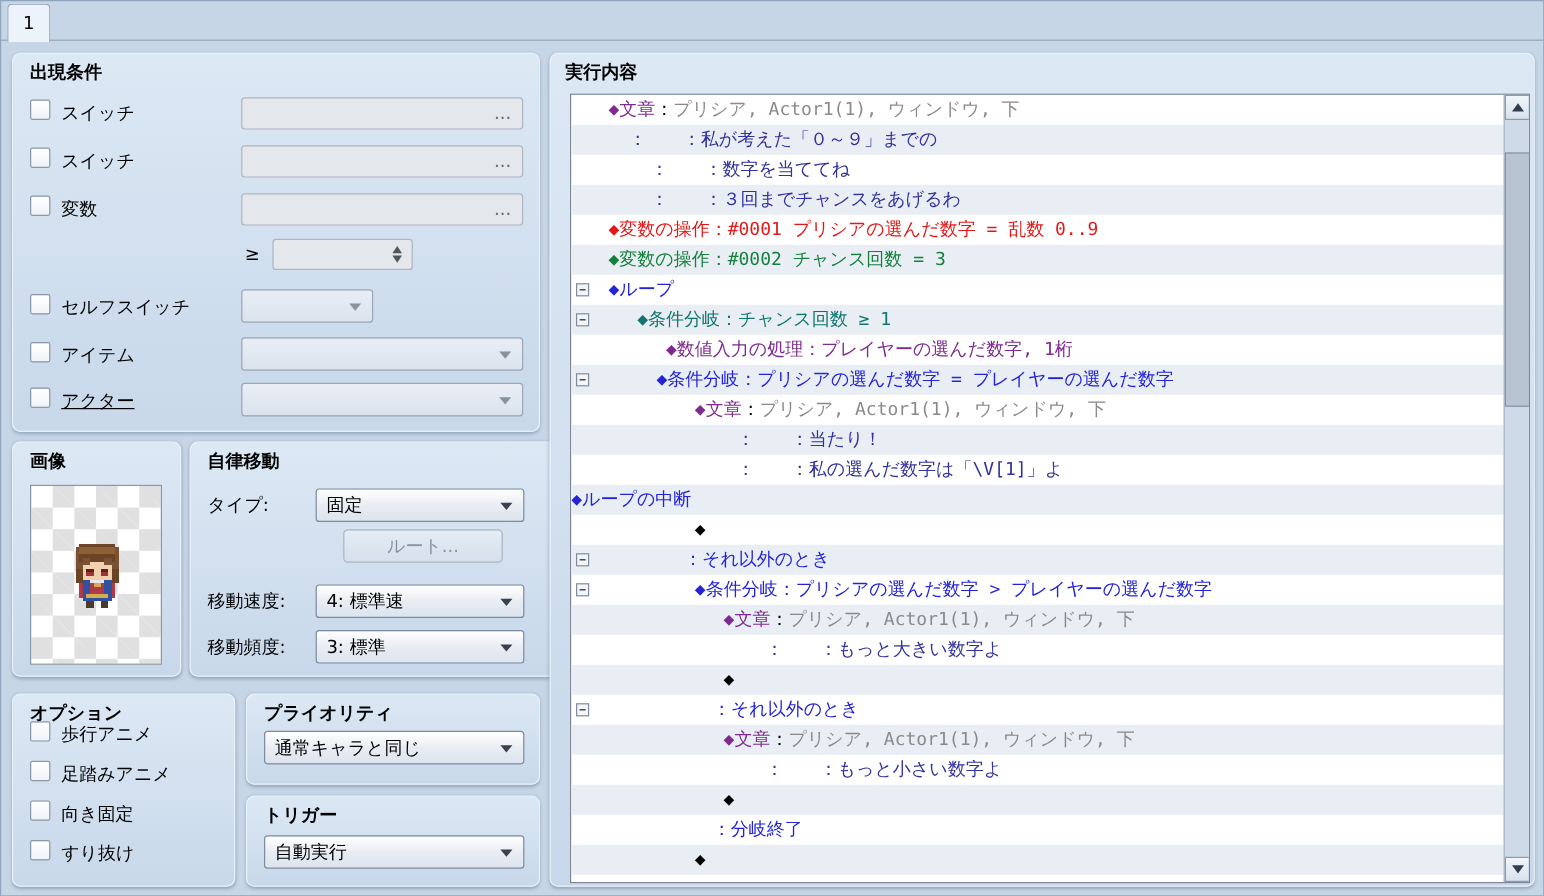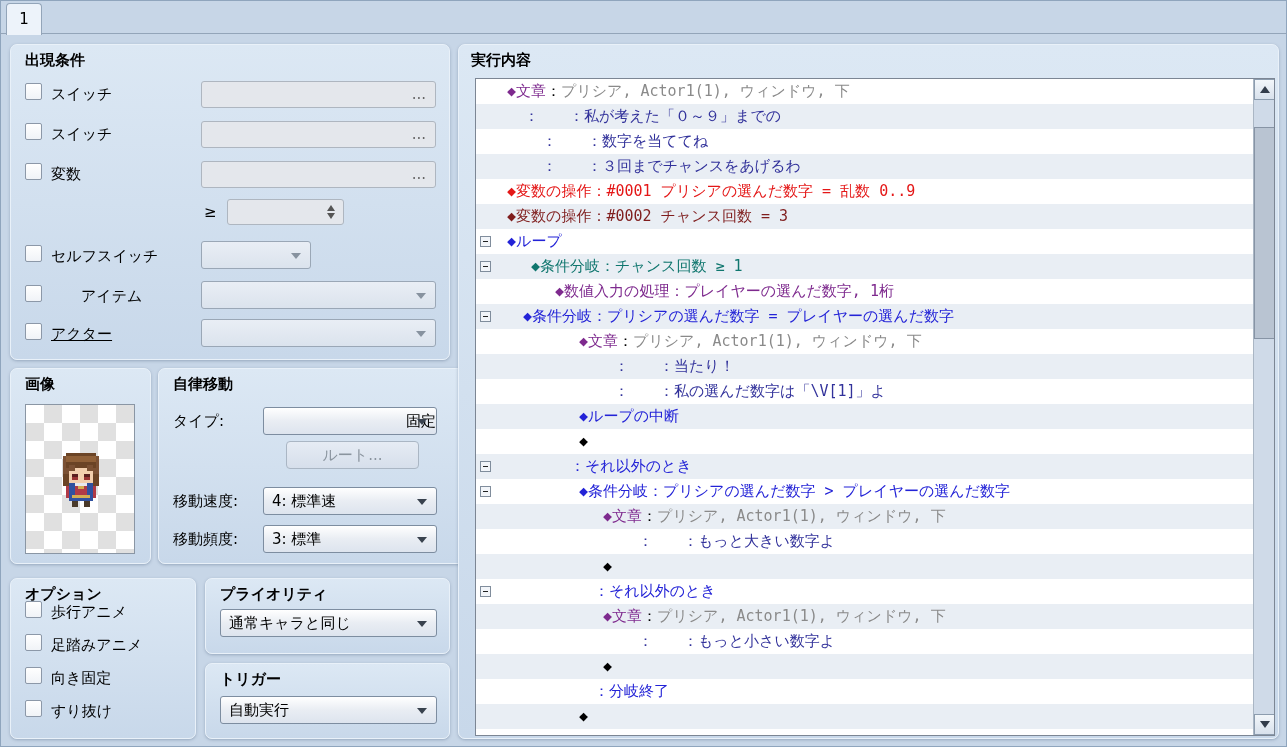--- a/index.html
+++ b/index.html
@@ -113,21 +113,21 @@
       <span class="dn"></span>
       </div>
 
     <div class="cb" style="left:14px; top:200px;"></div>
     <div class="lbl" style="left:40px; top:203px;">セルフスイッチ</div>
     <div class="combo disabled" style="left:190px; top:196px; width:110px;">
       <span class="arr"></span>
       </div>
 
     <div class="cb" style="left:14px; top:240px;"></div>
-    <div class="lbl" style="left:40px; top:243px;margin-left:30px;">アイテム</div>
+    <div class="lbl" style="left:40px; top:243px;">アイテム</div>
     <div class="combo disabled" style="left:190px; top:236px; width:235px;">
       <span class="arr"></span>
       </div>
 
     <div class="cb" style="left:14px; top:278px;"></div>
     <div class="lbl" style="left:40px; top:281px;text-decoration:underline;">アクター</div>
     <div class="combo disabled" style="left:190px; top:274px; width:235px;">
       <span class="arr"></span>
       </div>
   </div>
@@ -158,21 +158,21 @@
         <rect x="12" y="12" width="1" height="4" fill="#b03a47"></rect>
         <rect x="5" y="17" width="2" height="2" fill="#4a3a2a"></rect>
         <rect x="9" y="17" width="2" height="2" fill="#4a3a2a"></rect>
       </svg>
     </div>
   </div>
 
   <div class="panel" style="left:158px; top:368px; width:340px; height:196px;">
     <div class="hdr">自律移動</div>
     <div class="lbl" style="left:14px; top:44px;">タイプ:</div>
-    <div class="combo" style="left:104px; top:38px; width:174px;text-align:right;">
+    <div class="combo" style="left:104px; top:38px; width:174px;">
       <span>固定</span>
       <span class="arr"></span></div>
     <div class="btn-disabled" style="left:127px; top:72px; width:133px;">ルート...</div>
     <div class="lbl" style="left:14px; top:124px;">移動速度:</div>
     <div class="combo" style="left:104px; top:118px; width:174px;">
       <span>4: 標準速</span>
       <span class="arr"></span></div>
     <div class="lbl" style="left:14px; top:162px;">移動頻度:</div>
     <div class="combo" style="left:104px; top:156px; width:174px;">
       <span>3: 標準</span>
@@ -209,29 +209,29 @@
 
   <div class="panel" style="left:458px; top:44px; width:821px; height:695px;">
     <div class="hdr" style="left:12px;">実行内容</div>
     <div class="listbox">
       <div class="rows" id="exec-rows">
           <div class="row"><span style="padding-left: 31px; display: inline-block;"><span style="color: rgb(126, 42, 142);">◆文章</span><span style="color: rgb(0, 0, 0);">：</span><span style="color: rgb(138, 138, 138);">プリシア, Actor1(1), ウィンドウ, 下</span></span></div>
           <div class="row stripe"><span style="padding-left: 48px; display: inline-block;"><span style="color: rgb(50, 50, 155);">：　　：私が考えた「０～９」までの</span></span></div>
           <div class="row"><span style="padding-left: 66px; display: inline-block;"><span style="color: rgb(50, 50, 155);">：　　：数字を当ててね</span></span></div>
           <div class="row stripe"><span style="padding-left: 66px; display: inline-block;"><span style="color: rgb(50, 50, 155);">：　　：３回までチャンスをあげるわ</span></span></div>
           <div class="row"><span style="padding-left: 31px; display: inline-block;"><span style="color: rgb(228, 23, 23);">◆変数の操作：#0001 プリシアの選んだ数字 = 乱数 0..9</span></span></div>
-          <div class="row stripe"><span style="padding-left: 31px; display: inline-block;"><span style="color: #7f1d1d;">◆変数の操作：#0002 チャンス回数 = 3</span></span></div>
+          <div class="row stripe"><span style="padding-left: 31px; display: inline-block;"><span style="color: #15803d;">◆変数の操作：#0002 チャンス回数 = 3</span></span></div>
           <div class="row"><span class="expbox"><i></i></span><span style="padding-left: 31px; display: inline-block;"><span style="color: rgb(35, 35, 215);">◆ループ</span></span></div>
           <div class="row stripe"><span class="expbox"><i></i></span><span style="padding-left: 55px; display: inline-block;"><span style="color: #0f766e;">◆条件分岐：チャンス回数 ≥ 1</span></span></div>
           <div class="row"><span style="padding-left: 79px; display: inline-block;"><span style="color: rgb(126, 42, 142);">◆数値入力の処理：プレイヤーの選んだ数字, 1桁</span></span></div>
-          <div class="row stripe"><span class="expbox"><i></i></span><span style="padding-left: 47px; display: inline-block;"><span style="color: rgb(35, 35, 215);">◆条件分岐：プリシアの選んだ数字 = プレイヤーの選んだ数字</span></span></div>
+          <div class="row stripe"><span class="expbox"><i></i></span><span style="padding-left: 71px; display: inline-block;"><span style="color: rgb(35, 35, 215);">◆条件分岐：プリシアの選んだ数字 = プレイヤーの選んだ数字</span></span></div>
           <div class="row"><span style="padding-left: 103px; display: inline-block;"><span style="color: rgb(126, 42, 142);">◆文章</span><span style="color: rgb(0, 0, 0);">：</span><span style="color: rgb(138, 138, 138);">プリシア, Actor1(1), ウィンドウ, 下</span></span></div>
           <div class="row stripe"><span style="padding-left: 138px; display: inline-block;"><span style="color: rgb(50, 50, 155);">：　　：当たり！</span></span></div>
           <div class="row"><span style="padding-left: 138px; display: inline-block;"><span style="color: rgb(50, 50, 155);">：　　：私の選んだ数字は「\V[1]」よ</span></span></div>
-          <div class="row stripe"><span style="padding-left: 103px; display: inline-block;"><span style="color: rgb(35, 35, 215);">◆ループの中断</span></span></div>
+          <div class="row stripe"><span style="display: inline-block;"><span style="color: rgb(35, 35, 215);">◆ループの中断</span></span></div>
           <div class="row"><span style="padding-left: 103px; display: inline-block;"><span style="color: rgb(0, 0, 0);">◆</span></span></div>
           <div class="row stripe"><span class="expbox"><i></i></span><span style="padding-left: 94px; display: inline-block;"><span style="color: rgb(35, 35, 215);">：それ以外のとき</span></span></div>
           <div class="row"><span class="expbox"><i></i></span><span style="padding-left: 103px; display: inline-block;"><span style="color: rgb(35, 35, 215);">◆条件分岐：プリシアの選んだ数字 &gt; プレイヤーの選んだ数字</span></span></div>
           <div class="row stripe"><span style="padding-left: 127px; display: inline-block;"><span style="color: rgb(126, 42, 142);">◆文章</span><span style="color: rgb(0, 0, 0);">：</span><span style="color: rgb(138, 138, 138);">プリシア, Actor1(1), ウィンドウ, 下</span></span></div>
           <div class="row"><span style="padding-left: 162px; display: inline-block;"><span style="color: rgb(50, 50, 155);">：　　：もっと大きい数字よ</span></span></div>
           <div class="row stripe"><span style="padding-left: 127px; display: inline-block;"><span style="color: rgb(0, 0, 0);">◆</span></span></div>
           <div class="row"><span class="expbox"><i></i></span><span style="padding-left: 118px; display: inline-block;"><span style="color: rgb(35, 35, 215);">：それ以外のとき</span></span></div>
           <div class="row stripe"><span style="padding-left: 127px; display: inline-block;"><span style="color: rgb(126, 42, 142);">◆文章</span><span style="color: rgb(0, 0, 0);">：</span><span style="color: rgb(138, 138, 138);">プリシア, Actor1(1), ウィンドウ, 下</span></span></div>
           <div class="row"><span style="padding-left: 162px; display: inline-block;"><span style="color: rgb(50, 50, 155);">：　　：もっと小さい数字よ</span></span></div>
           <div class="row stripe"><span style="padding-left: 127px; display: inline-block;"><span style="color: rgb(0, 0, 0);">◆</span></span></div>

